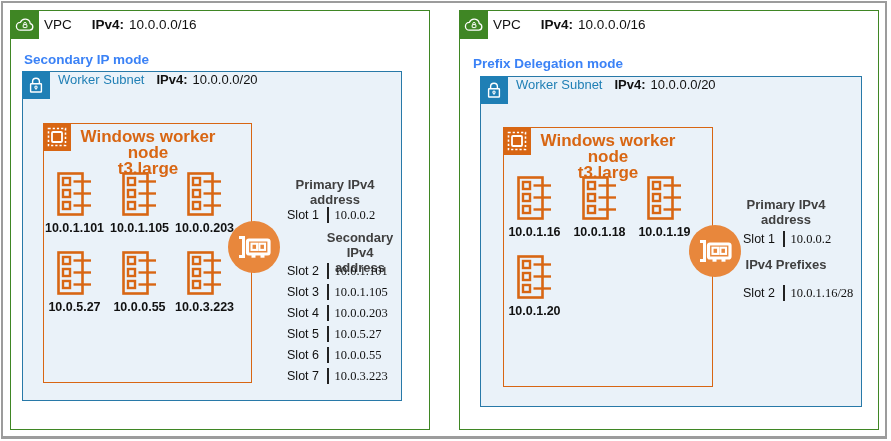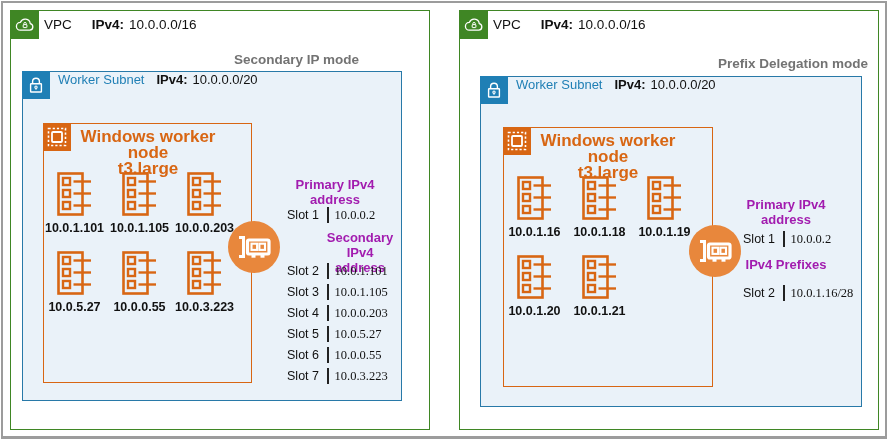--- a/index.html
+++ b/index.html
@@ -14,22 +14,22 @@
   .p1 { left:459px; }
 
   
   .vpc-icon { position:absolute; left:-1px; top:-1px; width:29px; height:29px;
               background:#3F8624; display:flex; align-items:center; justify-content:center; }
   .vpc-header { position:absolute; left:33px; top:-1px; height:29px;
                 display:flex; align-items:center; font-size:13.5px; color:#111; }
   .vpc-name { margin-right:20px; }
   .iplabel { font-weight:bold; margin-right:5px; }
 
-  .mode-title { position:absolute; top:41px; left:4px; text-align:right;
-                font-size:13.5px; font-weight:bold; color:#737373; }
+  .mode-title { position:absolute; top:41px; left:13px; text-align:left;
+                font-size:13.5px; font-weight:bold; color:#3b82f6; }
   .p0 .mode-title { width:344px; top:41px; }
   .p1 .mode-title { width:404px; top:45px; }
 
   
   .subnet { position:absolute; background:#EAF2F9; border:1.5px solid #2879A8; }
   .p0 .subnet { left:11px; top:60px;  width:380px; height:330px; }
   .p1 .subnet { left:20px; top:65px;  width:382px; height:331px; }
   .subnet-icon { position:absolute; left:-1.5px; top:-1.5px; width:28px; height:28px;
                  background:#1F7FB5; display:flex; align-items:center; justify-content:center; }
   .subnet-header { position:absolute; left:35px; top:0; height:27px;
@@ -52,21 +52,21 @@
   .ip-cell .ip-label { margin-top:5px; font-size:12.5px; font-weight:bold; color:#111; white-space:nowrap; }
   .list-icon { display:block; }
 
   
   .nic { position:absolute; width:52px; height:52px; z-index:5; }
   .p0 .nic { left:217px; top:210px; }
   .p1 .nic { left:229px; top:214px; }
 
   
   .col-heading { position:absolute; width:120px; text-align:center;
-                 font-size:13px; font-weight:bold; color:#a21caf; line-height:15px; }
+                 font-size:13px; font-weight:bold; color:#404040; line-height:15px; }
   .p0 .primary-heading   { left:264px; top:166px; }
   .p1 .primary-heading   { left:266px; top:186px; }
   .p0 .secondary-heading { left:269px; top:219px;padding-left:40px; }
   .p1 .secondary-heading { left:266px; top:246px; }
 
   .slots { position:absolute; }
   .p0 .primary-slots   { left:240px; top:195px; }
   .p1 .primary-slots   { left:247px; top:219px; }
   .p0 .secondary-slots { left:240px; top:251px; }
   .p1 .secondary-slots { left:247px; top:273px; }
@@ -320,26 +320,20 @@
               <div class="ip-label">10.0.1.19</div>
             </div>
 
             <div class="ip-cell">
               <svg class="list-icon" width="36" height="44" viewBox="0 0 36 44">
                 <use href="#icon-list"></use>
               </svg>
               <div class="ip-label">10.0.1.20</div>
             </div>
 
-            <div class="ip-cell">
-              <svg class="list-icon" width="36" height="44" viewBox="0 0 36 44">
-                <use href="#icon-list"></use>
-              </svg>
-              <div class="ip-label">10.0.1.21</div>
-            </div>
           </div>
       </div>
     </div>
 
     <div class="nic">
       <svg width="52" height="52" viewBox="0 0 52 52">
           <use href="#icon-nic"></use>
         </svg>
     </div>
 

